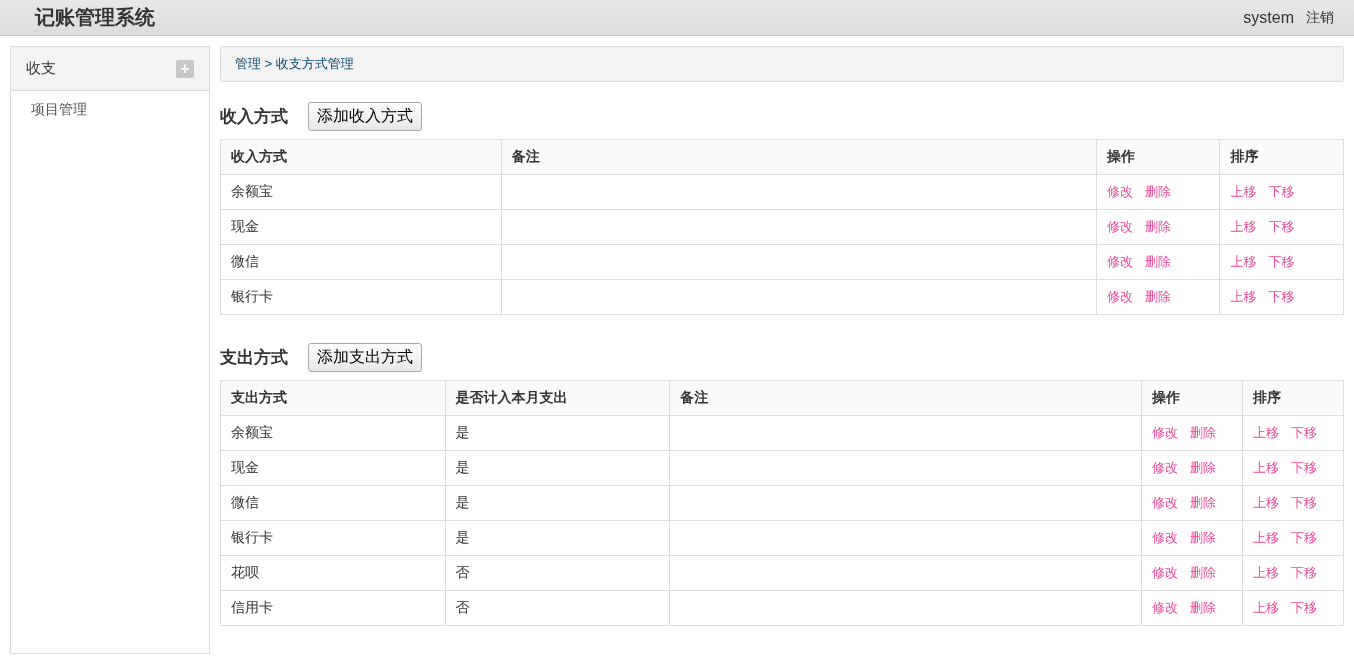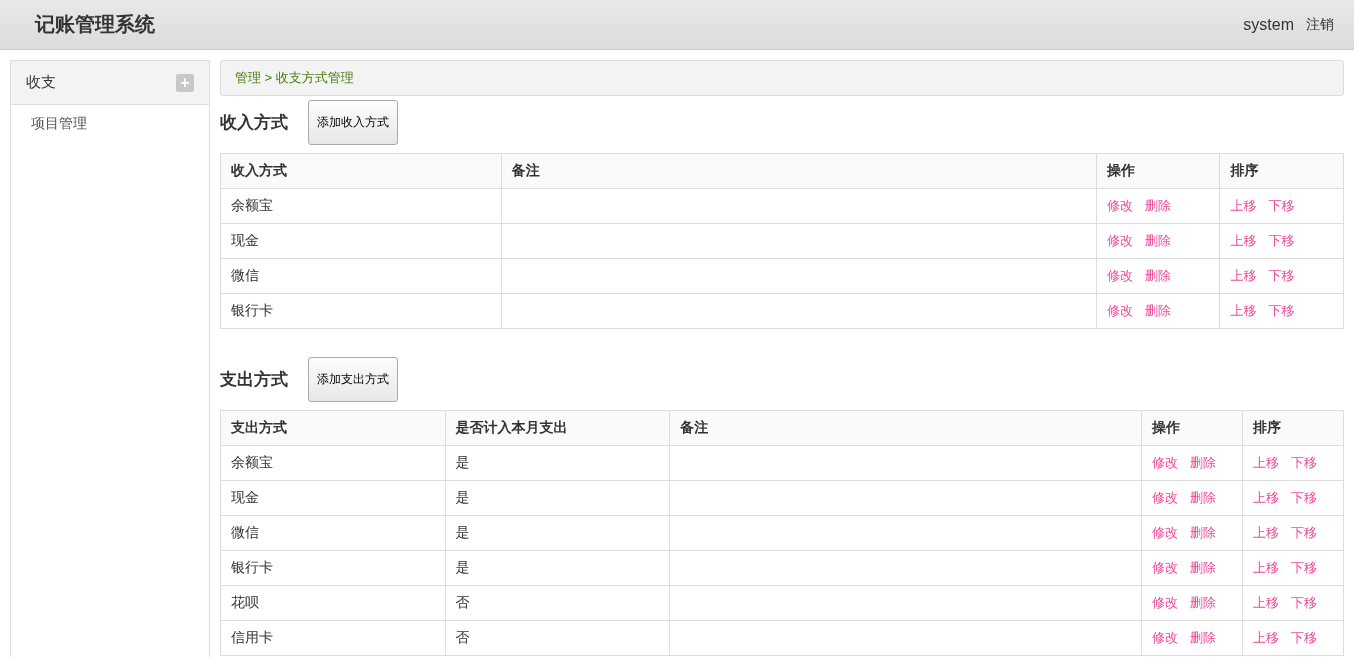--- a/index.html
+++ b/index.html
@@ -1,20 +1,20 @@
 <!DOCTYPE html>
 <html><head>
 <meta charset="utf-8">
 <style>
 * { box-sizing: border-box; margin: 0; padding: 0; }
 body { font-family: "Microsoft YaHei", Arial, sans-serif; font-size: 14px; color: #333; background: #fff; }
 
 .header {
   background: linear-gradient(to bottom, #e8e8e8, #dcdcdc);
-  height: 50px;
+  height: 36px;
   display: flex;
   align-items: center;
   justify-content: space-between;
   padding: 0 20px 0 35px;
   border-bottom: 1px solid #ccc;
 }
 .header-title { font-size: 20px; font-weight: bold; color: #333; }
 .header-right { display: flex; align-items: flex-end; gap: 12px; font-size: 16px; }
 .header-right .logout { cursor: pointer; font-size: 14px; }
 
@@ -55,35 +55,35 @@
 .sidebar-item:last-child { border-bottom: none; }
 
 .main { flex: 1; min-width: 0; }
 
 .breadcrumb {
   background: #f3f3f3;
   border: 1px solid #ddd;
   border-radius: 3px;
   padding: 8px 14px;
   font-size: 13px;
-  color: #4d7c0f;
-  margin-bottom: 4px;
+  color: #0c4a6e;
+  margin-bottom: 20px;
 }
 
 .section { margin-bottom: 28px; }
 .section-header {
   display: flex;
   align-items: center;
   gap: 20px;
   margin-bottom: 8px;
 }
 .section-title { font-size: 17px; font-weight: bold; }
 .add-btn {
-  font-size: 12px;
-  padding: 13px 8px;
+  font-size: 16px;
+  padding: 3px 8px;
   background: linear-gradient(to bottom, #fdfdfd, #e7e7e7);
   border: 1px solid #aaa;
   border-radius: 3px;
   cursor: pointer;
 }
 
 table { width: 100%; border-collapse: collapse; }
 th, td {
   border: 1px solid #ddd;
   padding: 8px 10px;

